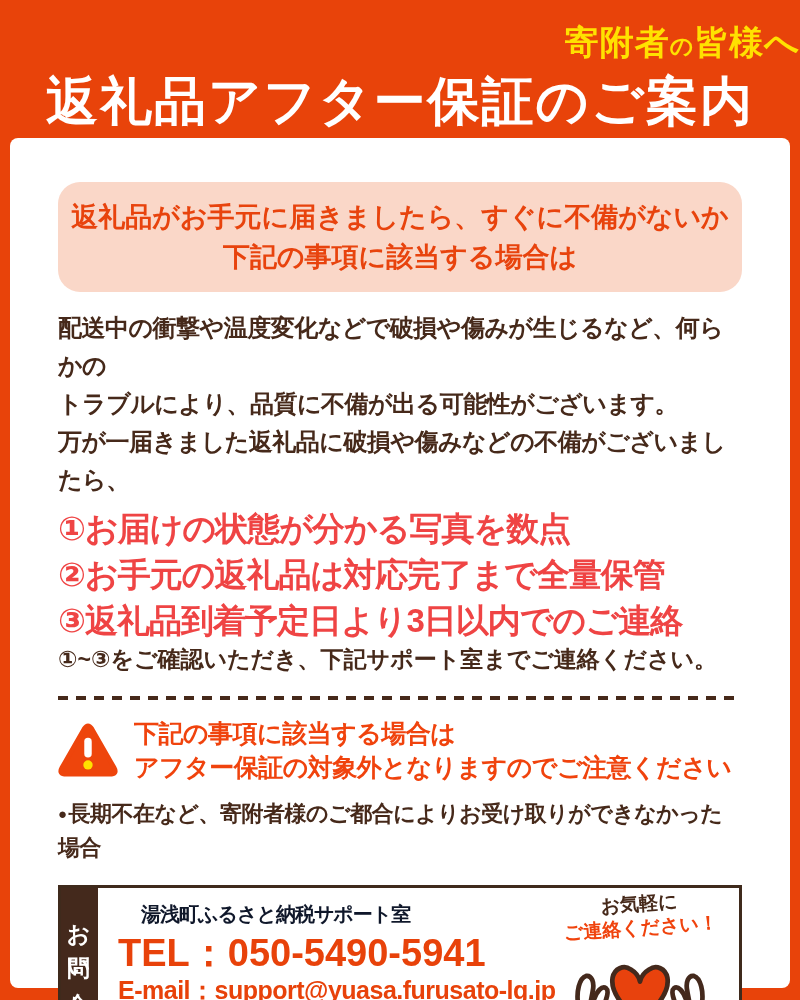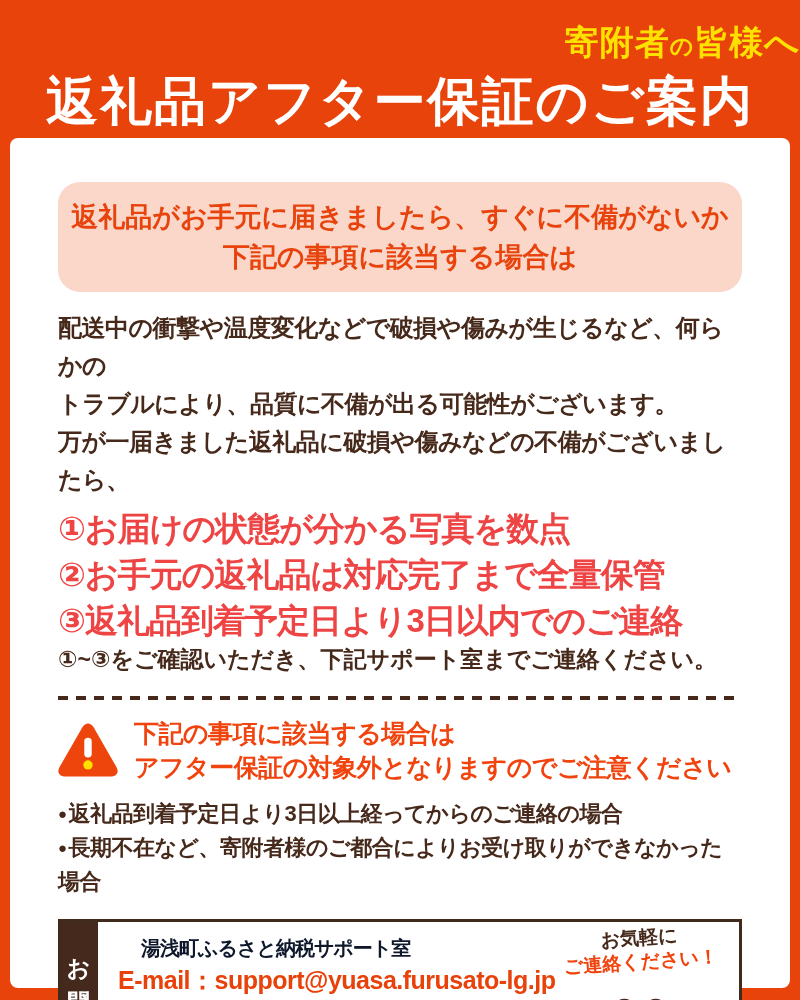--- a/index.html
+++ b/index.html
@@ -134,28 +134,28 @@
         <circle cx="32" cy="46" r="5" fill="#FFE100"></circle>
       </svg>
     </span>
     <div class="warning-lines">
       <div>下記の事項に該当する場合は</div>
       <div>アフター保証の対象外となりますのでご注意ください</div>
     </div>
   </div>
 
   <ul class="bullet-list">
-    <li><span class="dot">●</span><span>返礼品到着予定日より3日以上経ってからのご連絡の場合</span></li>
     <li><span class="dot">●</span><span>長期不在など、寄附者様のご都合によりお受け取りができなかった場合</span></li>
   </ul>
 
   <div class="contact-box">
     <div class="contact-sidebar">お問い合わせ先</div>
     <div class="contact-main">
       <div class="contact-org">湯浅町ふるさと納税サポート室</div>
+      <div class="contact-tel">TEL：050-5490-5941</div>
       <div class="contact-email">E-mail：support@yuasa.furusato-lg.jp</div>
 
     </div>
     <div class="illustration">
       <div class="callout">
         <div class="callout-l1">お気軽に</div>
         <div class="callout-l2">ご連絡ください！</div>
       </div>
       <div class="hands">
         <svg width="180" height="122" viewBox="0 0 190 129">

